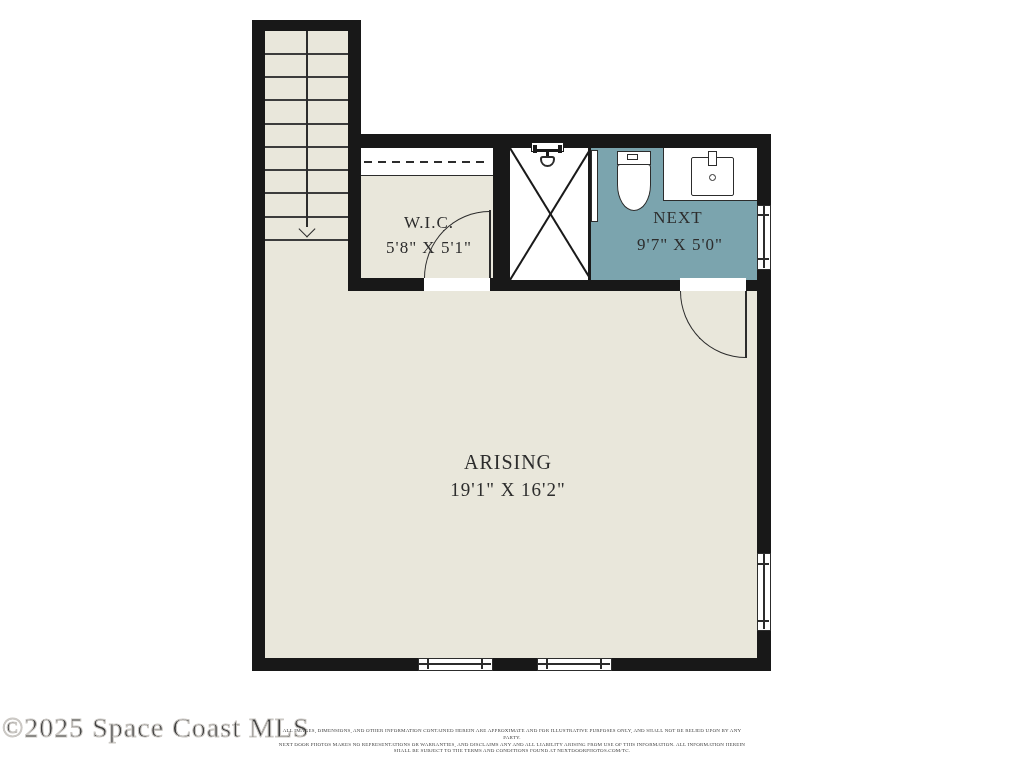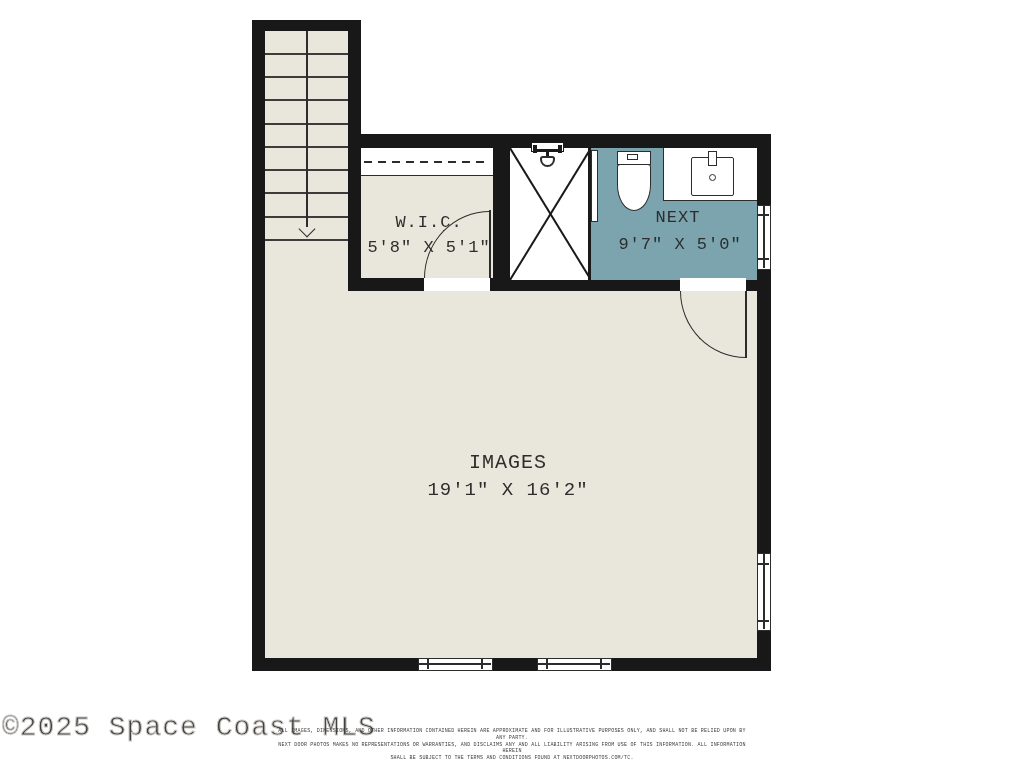--- a/index.html
+++ b/index.html
@@ -1,17 +1,17 @@
 <!DOCTYPE html>
 <html style="--wall: #181818; --floor: #e9e7db; --bath_floor: #7ba4ae; --text: #2d2d2d;"><head>
 <meta charset="utf-8">
 <style>
   html,body{margin:0;padding:0;background:#fff;}
   #canvas{position:relative;width:1024px;height:768px;background:#fff;overflow:hidden;
-          font-family:Liberation Mono, monospace;}
+          font-family:Liberation Serif, serif;}
   .abs{position:absolute;}
   .wall{position:absolute;background:var(--wall,#181818);}
   .floor{position:absolute;background:var(--floor,#e9e7db);}
   .bathfloor{position:absolute;background:var(--bath_floor,#7ba4ae);}
   .whitebox{position:absolute;background:#fff;}
   .line{position:absolute;background:#3c3c3c;}
   .fixture{position:absolute;background:#fff;border:1.5px solid #2c2c2c;box-sizing:border-box;}
   .label{position:absolute;color:var(--text,#2d2d2d);letter-spacing:1px;white-space:nowrap;
          transform:translateX(-50%);font-weight:500;}
   .room-name{font-size:17px;}
@@ -115,21 +115,21 @@
     <div class="line" style="left:8px;top:0;width:1.5px;height:10px;background:#2c2c2c;"></div>
     <div class="line" style="left:62px;top:0;width:1.5px;height:10px;background:#2c2c2c;"></div>
   </div>
 
   <div class="label room-name" style="left:429px;top:213px;">W.I.C.</div>
   <div class="label room-dims" style="left:429px;top:238px;">5'8" X 5'1"</div>
 
   <div class="label room-name" style="left:678px;top:208px;">NEXT</div>
   <div class="label room-dims" style="left:680px;top:235px;">9'7" X 5'0"</div>
 
-  <div class="label bedroom-name" style="left:508px;top:451px;">IMAGES</div>
+  <div class="label bedroom-name" style="left:508px;top:451px;">ARISING</div>
   <div class="label bedroom-dims" style="left:508px;top:479px;">19'1" X 16'2"</div>
 
   <div id="watermark">©2025 Space Coast MLS</div>
   <div id="disclaimer">
     <div>ALL IMAGES, DIMENSIONS, AND OTHER INFORMATION CONTAINED HEREIN ARE APPROXIMATE AND FOR ILLUSTRATIVE PURPOSES ONLY, AND SHALL NOT BE RELIED UPON BY ANY PARTY.</div>
     <div>NEXT DOOR PHOTOS MAKES NO REPRESENTATIONS OR WARRANTIES, AND DISCLAIMS ANY AND ALL LIABILITY ARISING FROM USE OF THIS INFORMATION. ALL INFORMATION HEREIN</div>
     <div>SHALL BE SUBJECT TO THE TERMS AND CONDITIONS FOUND AT NEXTDOORPHOTOS.COM/TC.</div>
   </div>
 
 </div>

